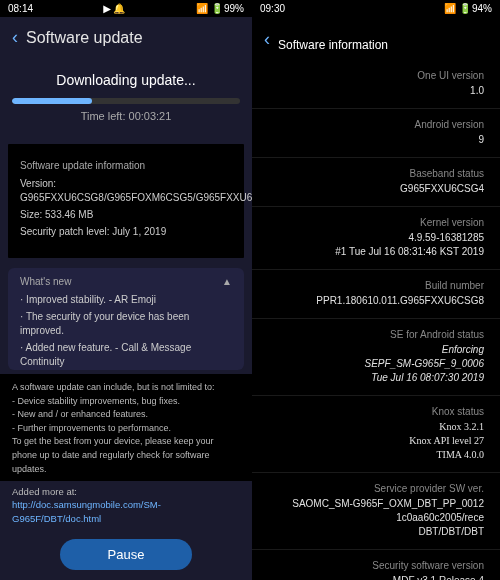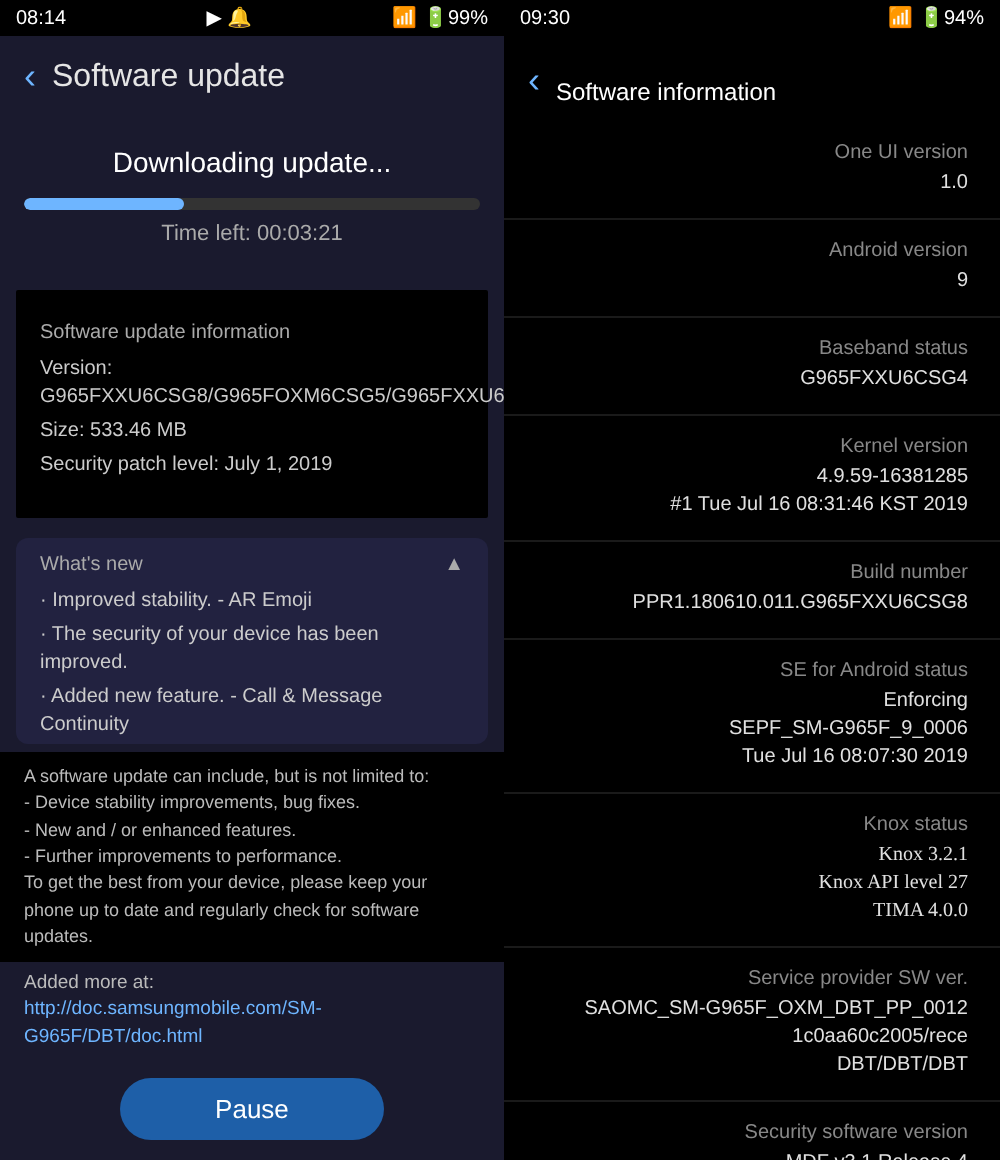--- a/index.html
+++ b/index.html
@@ -322,21 +322,21 @@
         <div class="row-label">Kernel version</div>
         <div class="row-value" style="white-space: pre-line;">4.9.59-16381285
 #1 Tue Jul 16 08:31:46 KST 2019</div>
       </div>
       <div class="info-row">
         <div class="row-label">Build number</div>
         <div class="row-value" style="white-space: pre-line;">PPR1.180610.011.G965FXXU6CSG8</div>
       </div>
       <div class="info-row">
         <div class="row-label">SE for Android status</div>
-        <div class="row-value" style="white-space: pre-line;">Enforcing
+        <div class="row-value" style="white-space: pre-line; font-style: italic;">Enforcing
 SEPF_SM-G965F_9_0006
 Tue Jul 16 08:07:30 2019</div>
       </div>
       <div class="info-row">
         <div class="row-label">Knox status</div>
         <div class="row-value" style="white-space: pre-line; font-family: Liberation Serif, serif;">Knox 3.2.1
 Knox API level 27
 TIMA 4.0.0</div>
       </div>
       <div class="info-row">

